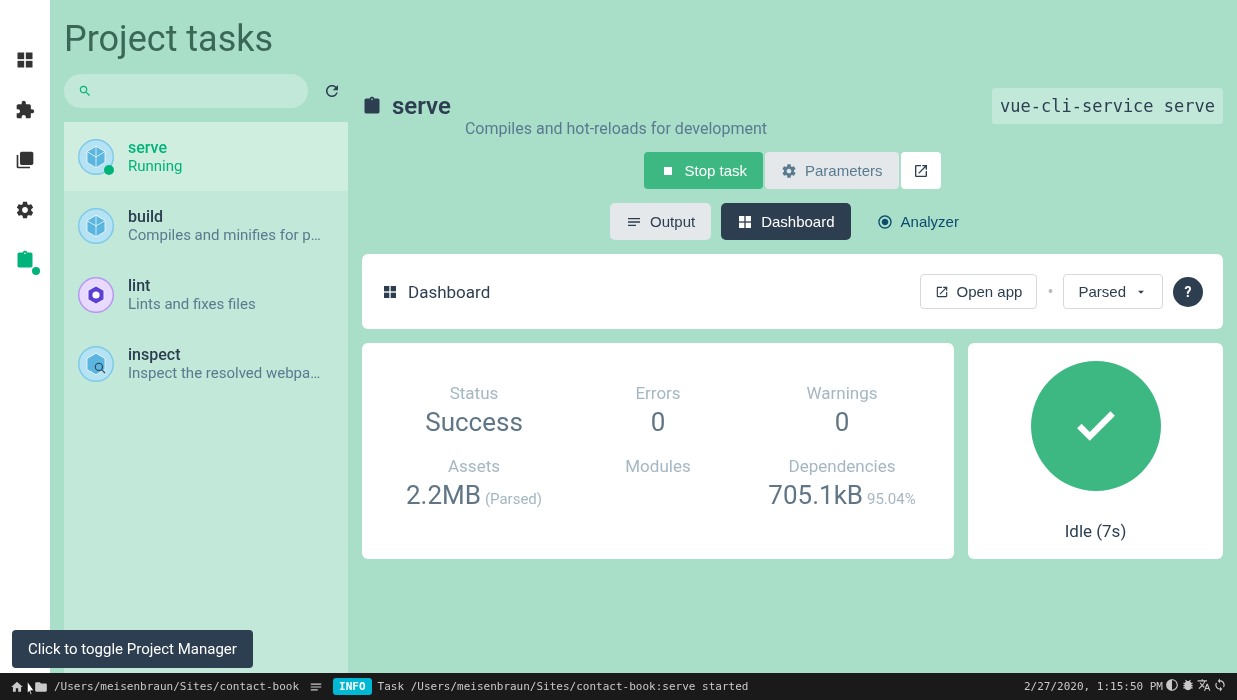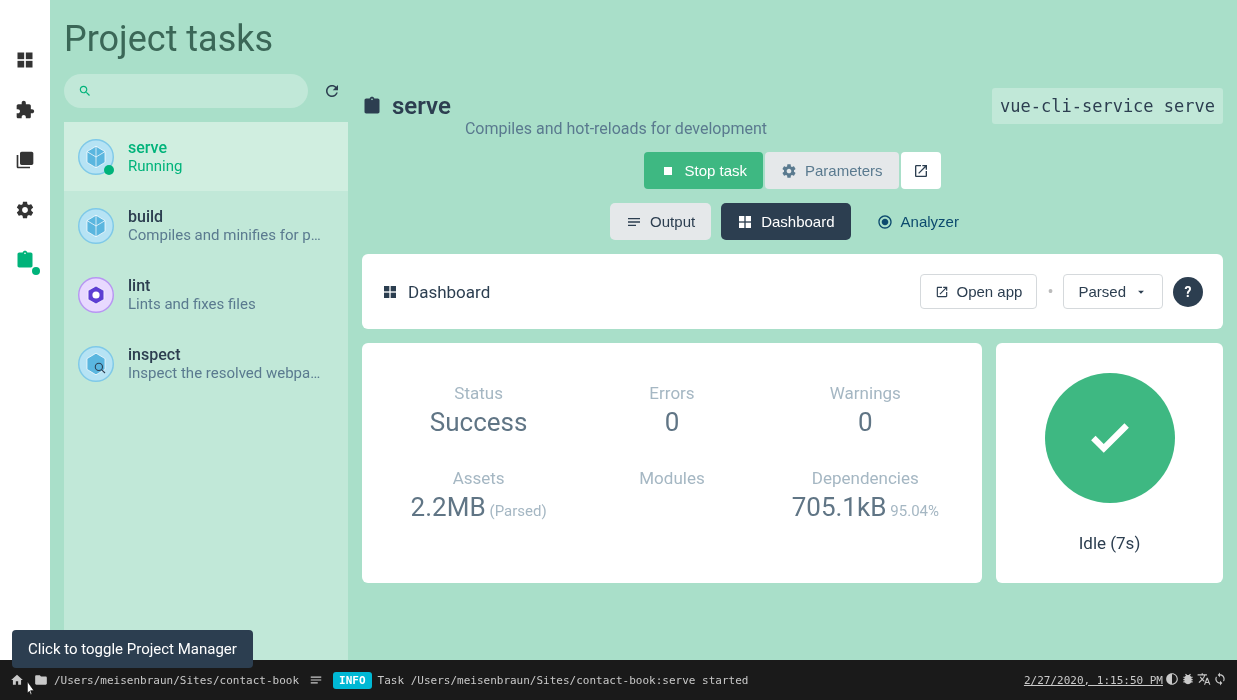--- a/index.html
+++ b/index.html
@@ -66,34 +66,34 @@
     .btn-outline svg { width: 14px; height: 14px; }
     .dot-sep { color: #bbb; font-size: 18px; }
     .help-btn { width: 30px; height: 30px; border-radius: 50%; background: #2c3e50; color: #fff; display: flex; align-items: center; justify-content: center; cursor: pointer; font-size: 14px; font-weight: bold; }
     
     .stats-row { display: flex; gap: 14px; }
     .stats-main { flex: 1; background: #fff; border-radius: 6px; padding: 40px 20px 30px; display: grid; grid-template-columns: repeat(3, 1fr); }
     .stat-cell { text-align: center; }
     .stat-label { font-size: 17px; color: #a5b7c3; margin-bottom: 4px; }
     .stat-value { font-size: 26px; color: #607585; font-weight: 400; }
     .stat-sub { font-size: 15px; color: #a5b7c3; }
-    .stats-status { width: 227px; background: #fff; border-radius: 6px; display: flex; flex-direction: column; align-items: center; justify-content: center; padding: 30px; }
+    .stats-status { width: 255px; background: #fff; border-radius: 6px; display: flex; flex-direction: column; align-items: center; justify-content: center; padding: 18px; }
     .status-circle { width: 130px; height: 130px; border-radius: 50%; background: #3eb882; display: flex; align-items: center; justify-content: center; margin-bottom: 30px; }
     .status-circle svg { width: 50px; height: 50px; stroke: #fff; }
     .status-text { font-size: 17px; color: #2c3e50; }
     
     .speed-panel { background: #fff; border-radius: 6px; padding: 24px; text-align: center; font-size: 19px; color: #a5b7c3; }
     
     .tooltip { position: absolute; left: 12px; bottom: 32px; background: #2c3e50; color: #fff; padding: 10px 16px; border-radius: 4px; font-size: 15px; z-index: 10; }
     
-    .bottom-bar { position: absolute; left: 0; right: 0; bottom: 0; height: 40px; background: #1a1a1a; color: #c9c9c9; display: flex; align-items: center; padding: 0 10px; font-family: monospace; font-size: 11px; gap: 10px; }
+    .bottom-bar { position: absolute; left: 0; right: 0; bottom: 0; height: 27px; background: #1a1a1a; color: #c9c9c9; display: flex; align-items: center; padding: 0 10px; font-family: monospace; font-size: 11px; gap: 10px; }
     .bottom-bar svg { width: 14px; height: 14px; }
     .bb-item { display: flex; align-items: center; gap: 6px; }
     .bb-badge { background: #00b8d4; color: #fff; padding: 2px 6px; border-radius: 3px; font-weight: bold; }
-    .bb-right { margin-left: auto; display: flex; align-items: center; gap: 2px; text-decoration: underline; }
+    .bb-right { margin-left: auto; display: flex; align-items: center; gap: 2px; }
     .cursor-ptr { position: absolute; left: 22px; bottom: 4px; color: #fff; z-index: 20; }
   </style>
 </head>
 <body>
 
 <div class="icon-rail">
   <div class="rail-icon">
       <svg viewBox="0 0 24 24" fill="currentColor">
         <rect x="3" y="3" width="8" height="8"></rect>
         <rect x="13" y="3" width="8" height="8"></rect>

